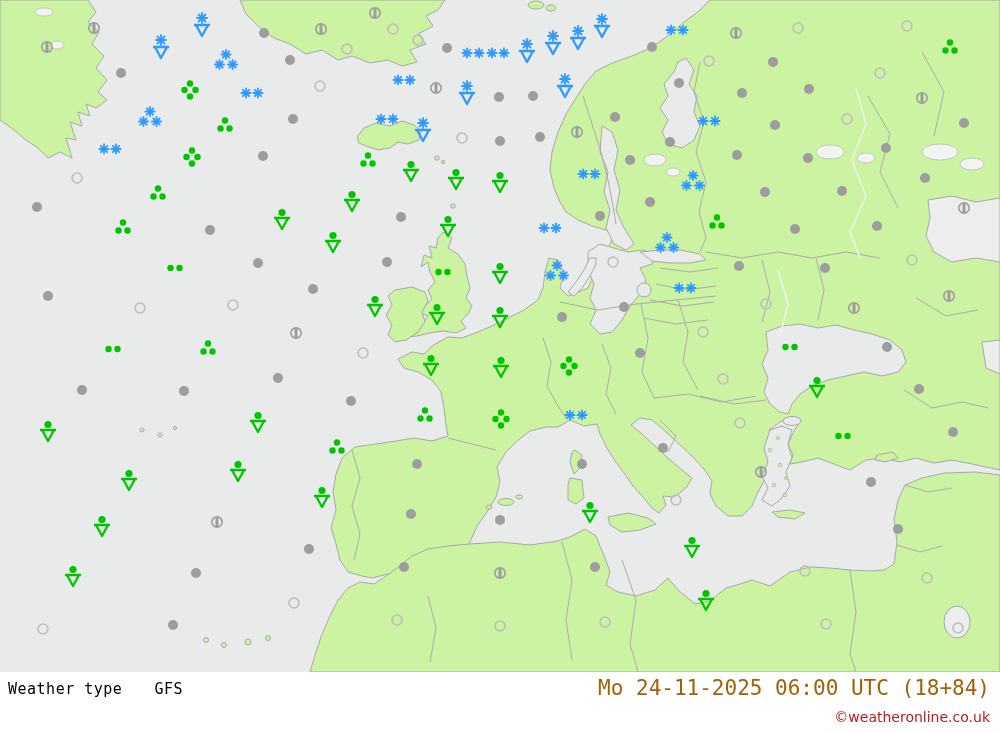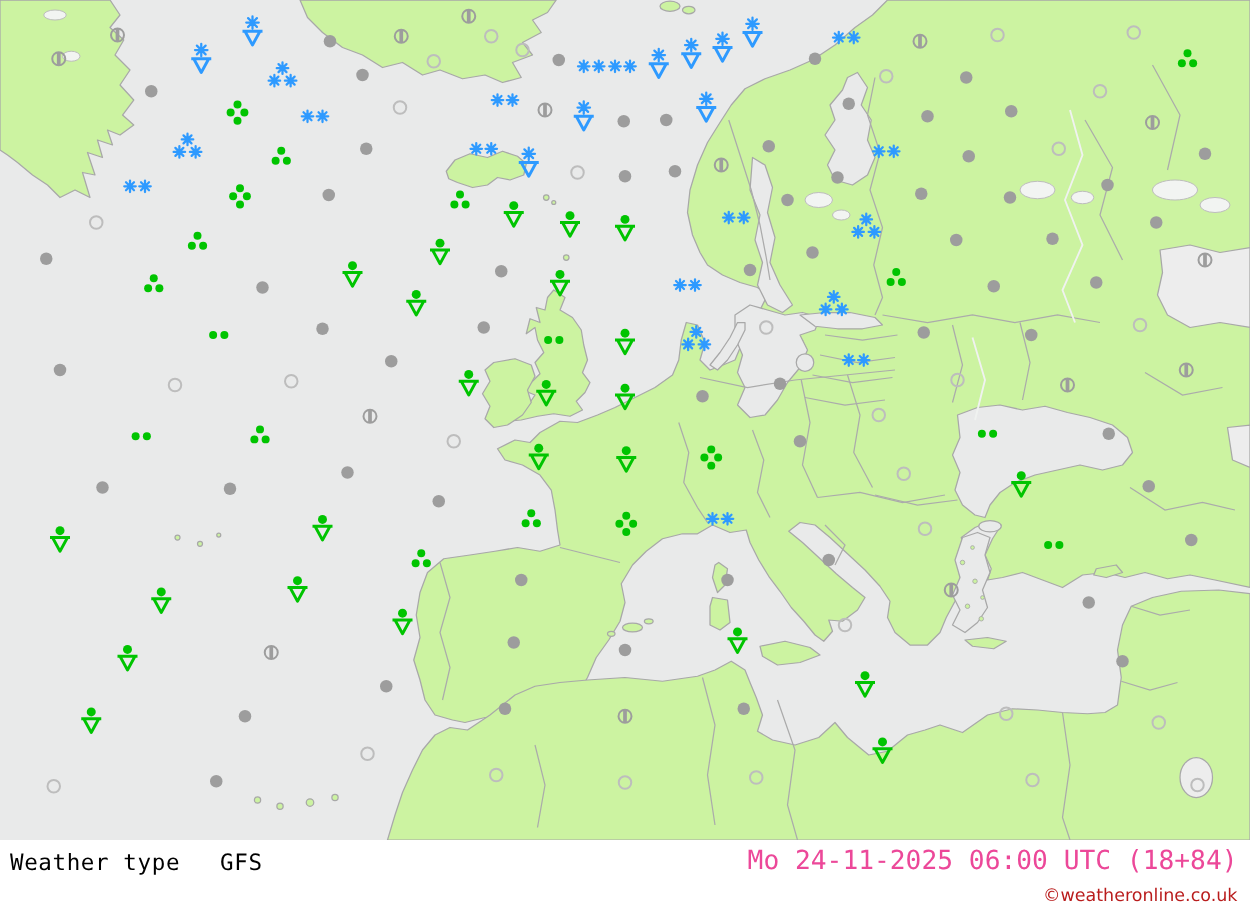--- a/index.html
+++ b/index.html
@@ -1,23 +1,23 @@
 <!DOCTYPE html>
 <html><head>
 <meta charset="utf-8">
 <style>
   html,body{margin:0;padding:0;background:#ffffff;}
   .stage{position:relative;width:1000px;height:733px;background:#ffffff;overflow:hidden;
          font-family:"DejaVu Sans Mono","Liberation Mono",monospace;}
   .mapwrap{position:absolute;left:0;top:0;width:1000px;height:672px;}
   svg{display:block;}
   .footer{position:absolute;left:0;top:672px;width:1000px;height:61px;background:#ffffff;}
-  .f-left{position:absolute;left:8px;top:8px;font-size:18px;color:#000;letter-spacing:0.5px;white-space:pre;}
+  .f-left{position:absolute;left:8px;top:8px;font-size:15px;color:#000;letter-spacing:0.5px;white-space:pre;}
   .f-model{margin-left:32px;}
-  .f-right{position:absolute;right:10px;top:4px;font-size:21px;color:#ec4899;white-space:pre;}
+  .f-right{position:absolute;right:10px;top:4px;font-size:21px;color:#a16207;white-space:pre;}
   .f-copy{position:absolute;right:10px;top:37px;font-size:14px;color:#b91c1c;
           font-family:"DejaVu Sans","Liberation Sans",sans-serif;}
 </style>
 </head>
 <body>
 
 <div class="stage">
   <div class="mapwrap">
     <svg id="basemap" width="1000" height="672" viewBox="0 0 1000 672">
 

